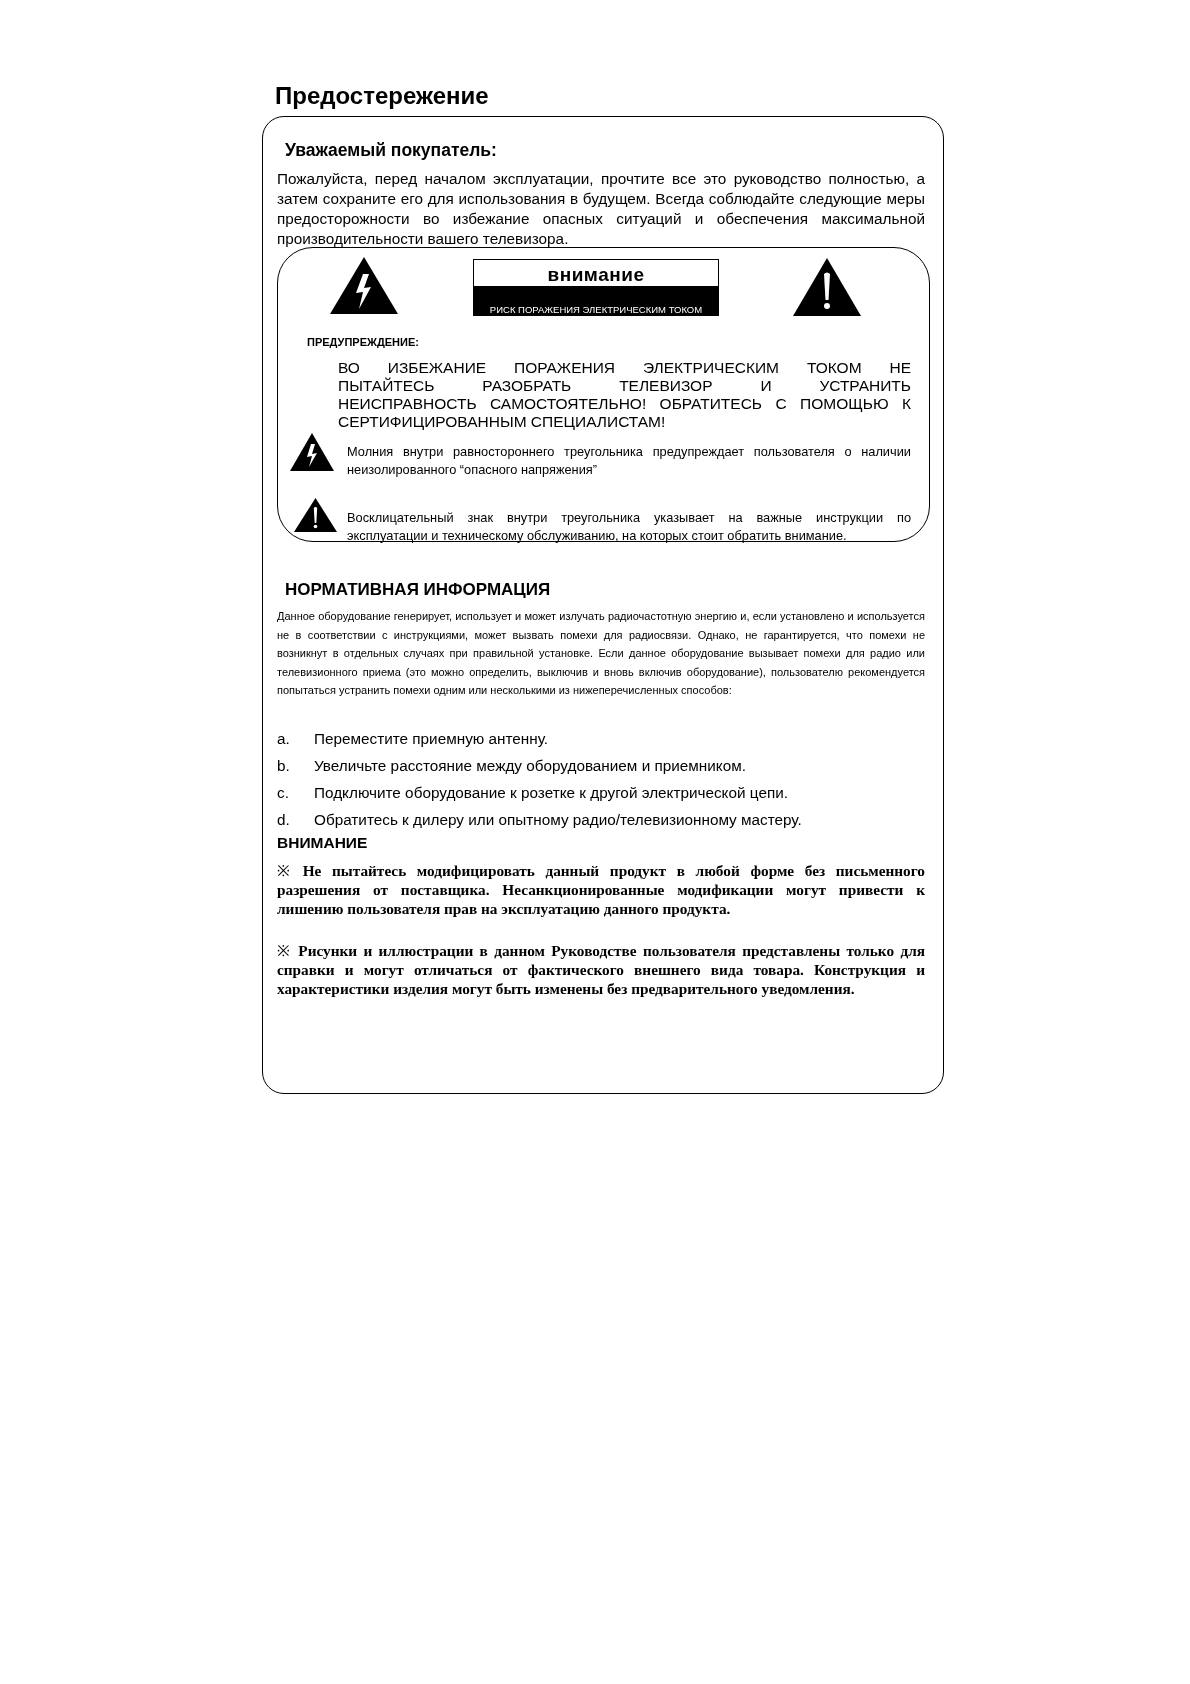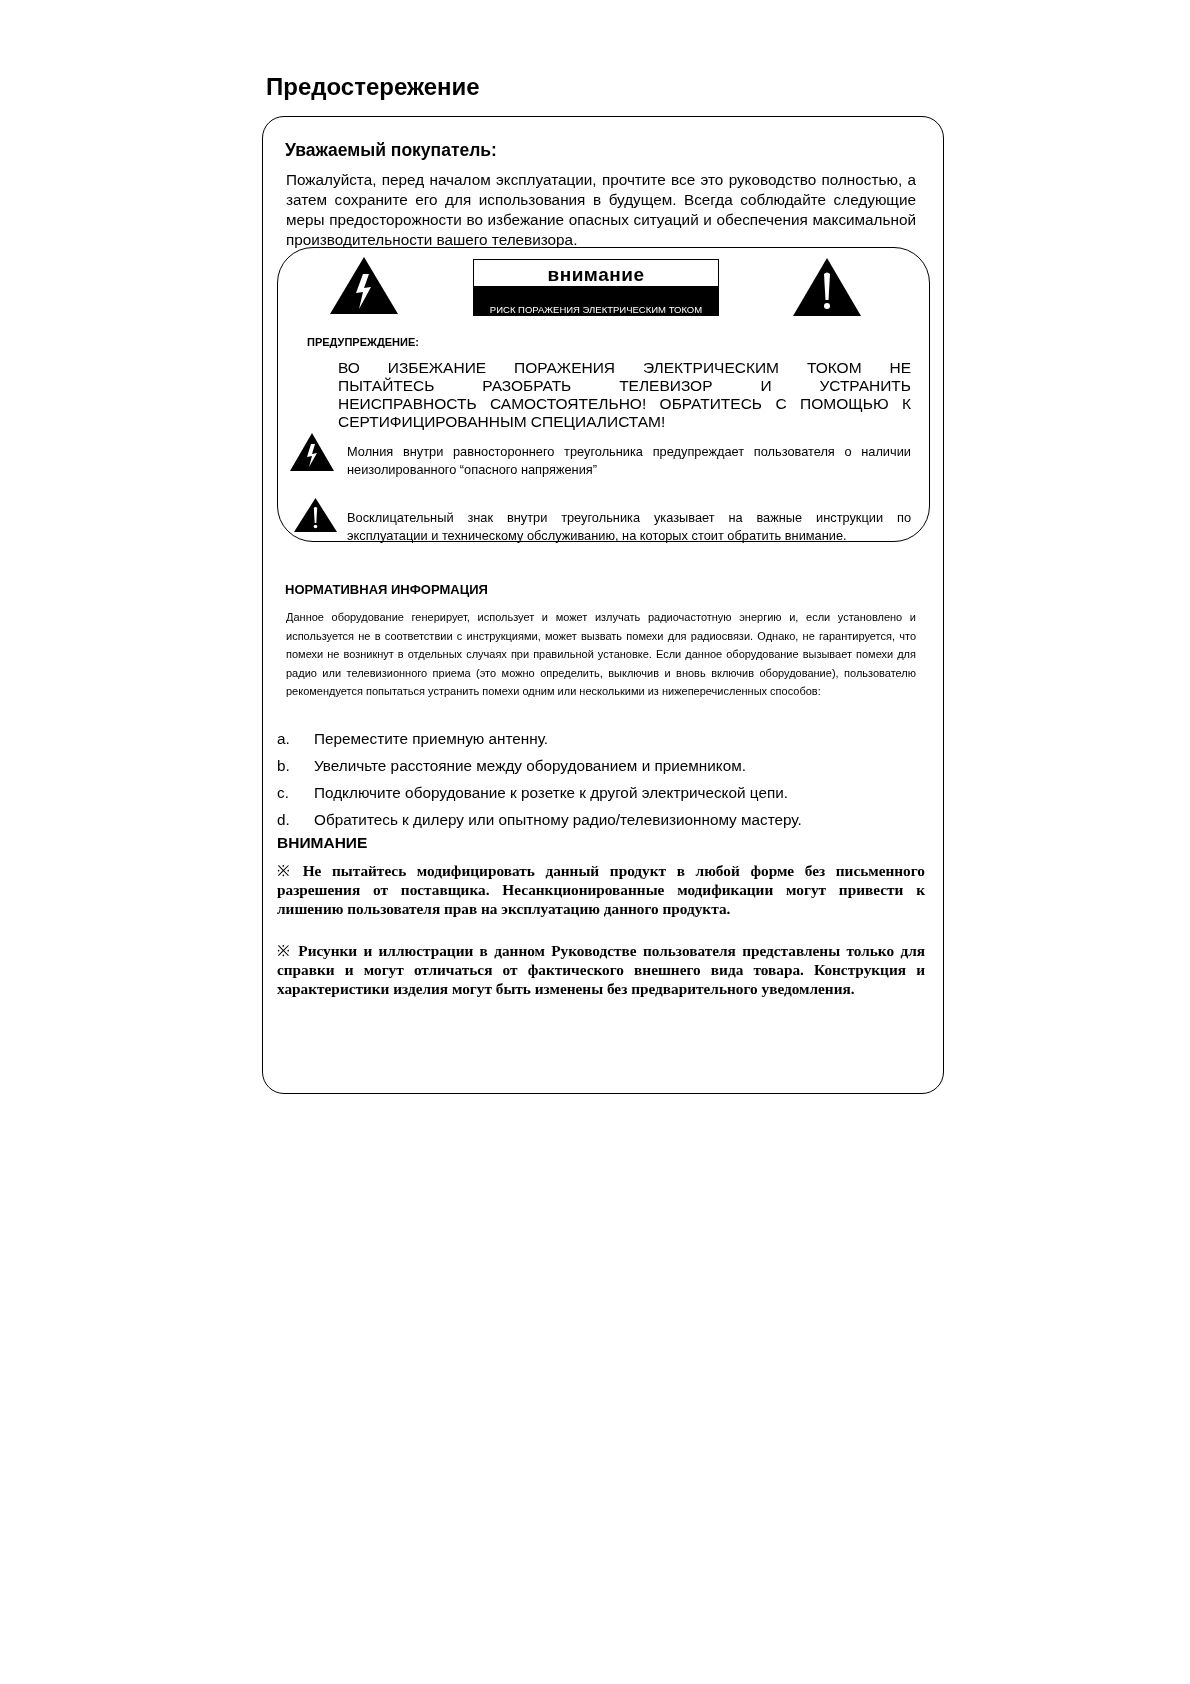--- a/index.html
+++ b/index.html
@@ -1,35 +1,35 @@
 <!DOCTYPE html>
 <html><head>
 <meta charset="utf-8">
 <style>
   html, body { margin: 0; padding: 0; background: #ffffff; }
   body { width: 1190px; height: 1684px; position: relative; overflow: hidden; color: #000; font-family: "Liberation Sans", "DejaVu Sans", sans-serif; }
-  .page-title { position: absolute; left: 261px; top: 68px; font-size: 24px; font-weight: bold; letter-spacing: 0; margin: 5px; }
+  .page-title { position: absolute; left: 261px; top: 68px; font-size: 24px; font-weight: bold; letter-spacing: 0; margin: 14px; }
   .outer-box { position: absolute; left: 262px; top: 116px; width: 682px; height: 978px; border: 1.5px solid #000; border-radius: 22px; box-sizing: border-box; }
   .content { position: absolute; left: 277px; width: 648px; }
   .h-bold { font-weight: bold; font-size: 17px; line-height: 20px; margin: 8px; }
-  .body-text { font-size: 15.3px; line-height: 20px; text-align: justify; margin: 9px; }
+  .body-text { font-size: 15.3px; line-height: 20px; text-align: justify; margin: 0; }
   .intro { top: 131px; }
   .intro .h-bold { font-size: 17.5px; line-height: 22px; }
   .inner-box { position: absolute; left: 277px; top: 247px; width: 653px; height: 295px; border: 1.5px solid #000; border-radius: 36px; box-sizing: border-box; }
   .tri { position: absolute; }
   .caution-label { position: absolute; left: 473px; top: 259px; width: 246px; height: 57px; border: 1.5px solid #000; box-sizing: border-box; background: #000; }
   .caution-label .top { background: #fff; height: 26px; text-align: center; font-weight: bold; font-size: 19px; line-height: 30px; color: #000; letter-spacing: 0.5px; }
   .caution-label .sub { color: #fff; font-size: 9.5px; line-height: 12px; text-align: center; padding-top: 18px; }
   .warn-heading { position: absolute; left: 307px; top: 336px; font-weight: bold; font-size: 11px; margin: 0; }
   .warn-text { position: absolute; left: 338px; top: 359px; width: 573px; font-size: 15.5px; line-height: 18px; text-align: justify; text-align-last: left; margin: 0; }
   .warn-text .l { display: block; text-align: justify; text-align-last: justify; }
   .warn-text .l.last { text-align-last: left; }
   .sym-row { position: absolute; left: 347px; width: 564px; font-size: 12.8px; line-height: 18px; text-align: justify; margin: 0; }
   .reg { top: 572px; }
-  .reg .h-bold { font-size: 13px; line-height: 19px; }
+  .reg .h-bold { font-size: 17px; line-height: 19px; }
   .reg .body-text { font-size: 11px; line-height: 18.6px; }
   .list { position: absolute; left: 277px; width: 648px; margin: 0; padding: 0; list-style: none; font-size: 15.3px; }
   .list li { position: relative; padding-left: 37px; height: 27px; line-height: 20px; }
   .list .marker { position: absolute; left: 0; top: 0; }
   .attn-heading { position: absolute; left: 277px; top: 834px; font-weight: bold; font-size: 15.5px; margin: 0; }
   .attn-para { position: absolute; left: 277px; width: 648px; font-weight: bold; font-size: 15.3px; line-height: 19px; text-align: justify; margin: 0; font-family: Liberation Serif, serif; }
   .attn-para .ref { font-weight: normal; margin-right: 6px; }
 </style>
 </head>
 <body>

